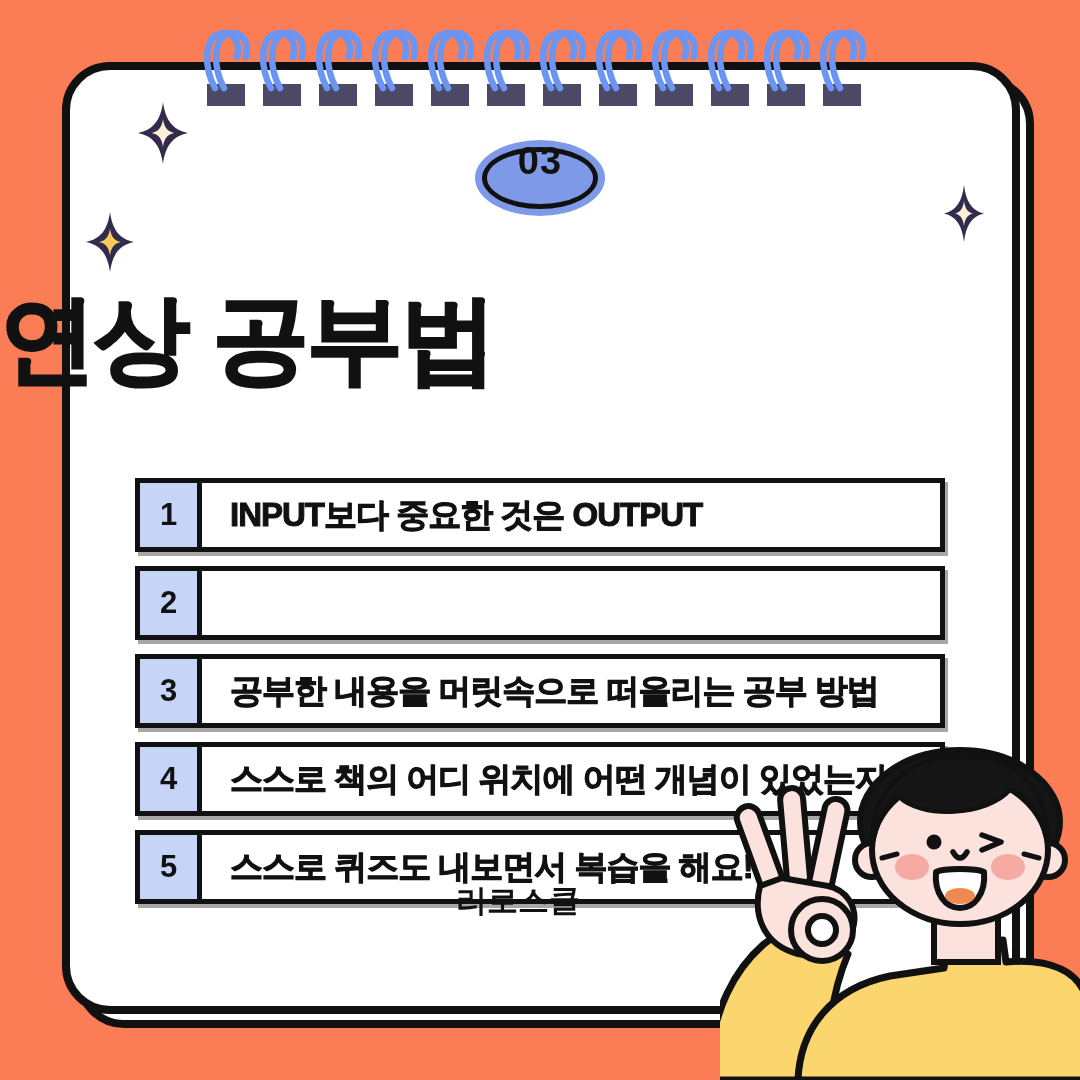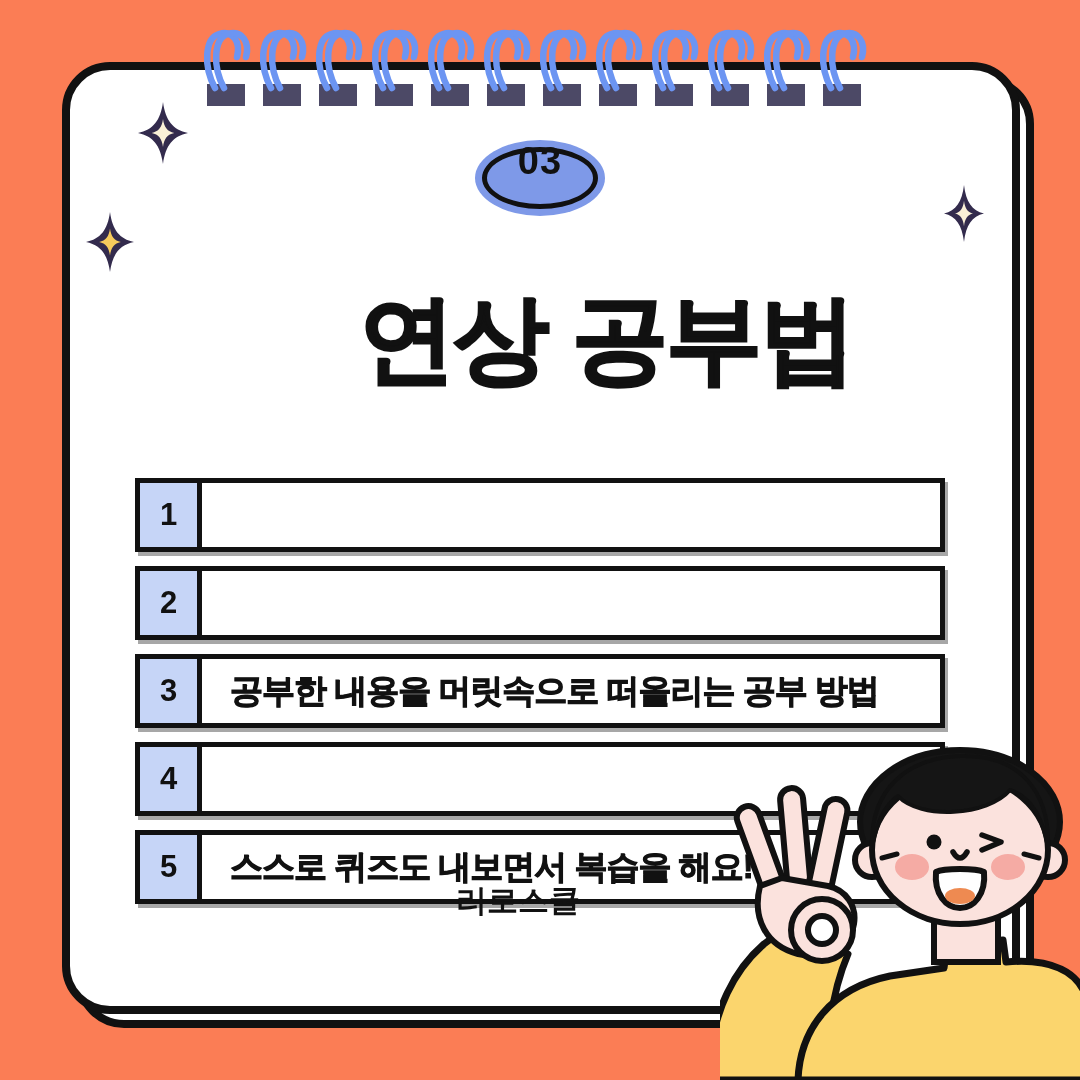--- a/index.html
+++ b/index.html
@@ -41,21 +41,21 @@
   .badge-num { font-size:38px; font-weight:800; letter-spacing:1px; }
 
   
   .sparkle { z-index:3; }
   .sparkle-1 { left:138px; top:102px; }
   .sparkle-2 { left:86px;  top:212px; }
   .sparkle-3 { left:944px; top:185px; }
 
   
   .title {
-    left:0; top:276px; width:854px; text-align:right;
+    left:0; top:276px; width:854px; text-align:left;
     font-size:96px; font-weight:900; letter-spacing:-2px;
     -webkit-text-stroke:2.5px #111;
     z-index:3;
   }
 
   
   .rows { left:135px; top:478px; width:810px; z-index:3; }
   .row {
     display:flex; height:74px; margin-bottom:14px;
     background:#fff; border:5px solid #111;
@@ -127,30 +127,32 @@
 <svg class="abs sparkle sparkle-3" width="40" height="57" viewBox="0 0 100 100" preserveAspectRatio="none">
   <path d="M50,0 C55,30 70,45 100,50 C70,55 55,70 50,100 C45,70 30,55 0,50 C30,45 45,30 50,0 Z" fill="#332B4D"></path>
   <path d="M50,0 C55,30 70,45 100,50 C70,55 55,70 50,100 C45,70 30,55 0,50 C30,45 45,30 50,0 Z" transform="translate(27.5,27.5) scale(0.45)" fill="#FAF0D7"></path>
 </svg>
 
 <div class="abs title">연상 공부법</div>
 
 <div class="abs rows">
   <div class="row">
     <div class="row-num">1</div>
+    <div class="row-text">INPUT보다 중요한 것은 OUTPUT</div>
   </div>
   <div class="row">
     <div class="row-num">2</div>
   </div>
   <div class="row">
     <div class="row-num">3</div>
     <div class="row-text">공부한 내용을 머릿속으로 떠올리는 공부 방법</div>
   </div>
   <div class="row">
     <div class="row-num">4</div>
+    <div class="row-text">스스로 책의 어디 위치에 어떤 개념이 있었는지</div>
   </div>
   <div class="row">
     <div class="row-num">5</div>
     <div class="row-text">스스로 퀴즈도 내보면서 복습을 해요!</div>
   </div>
 </div>
 
 <div class="abs brand">리로스쿨</div>
 
 <svg class="abs character" viewBox="0 0 360 340">

